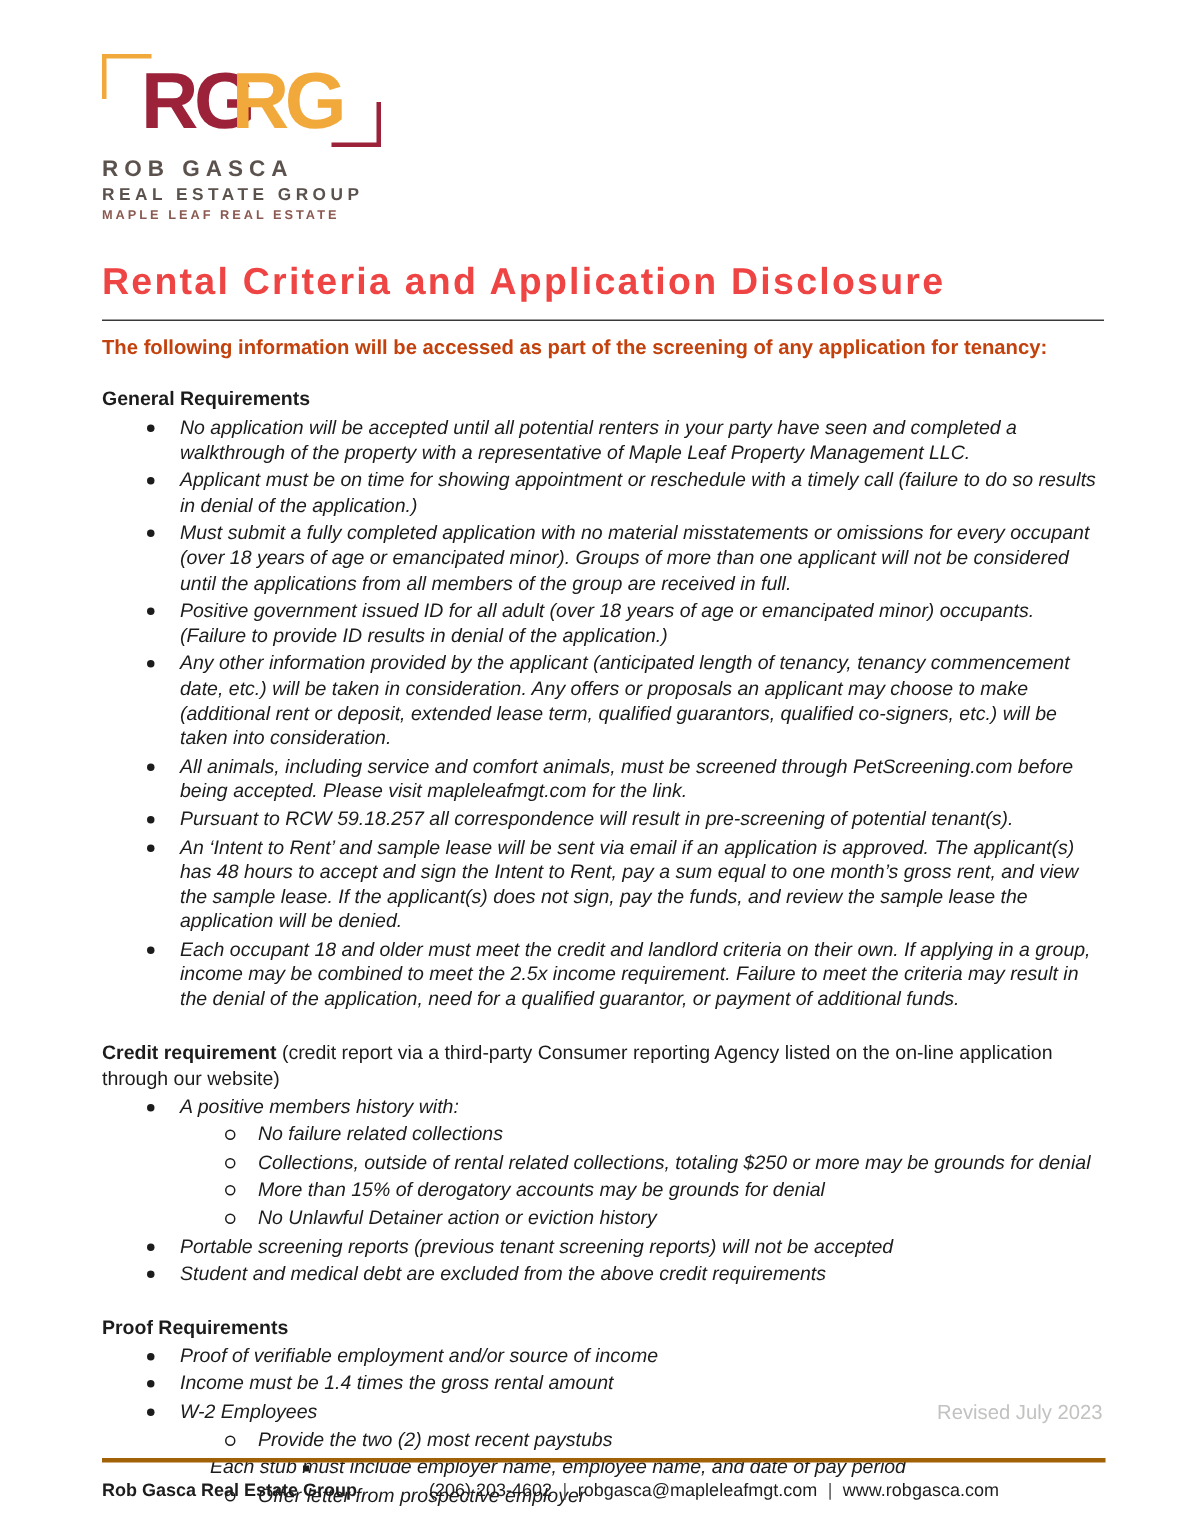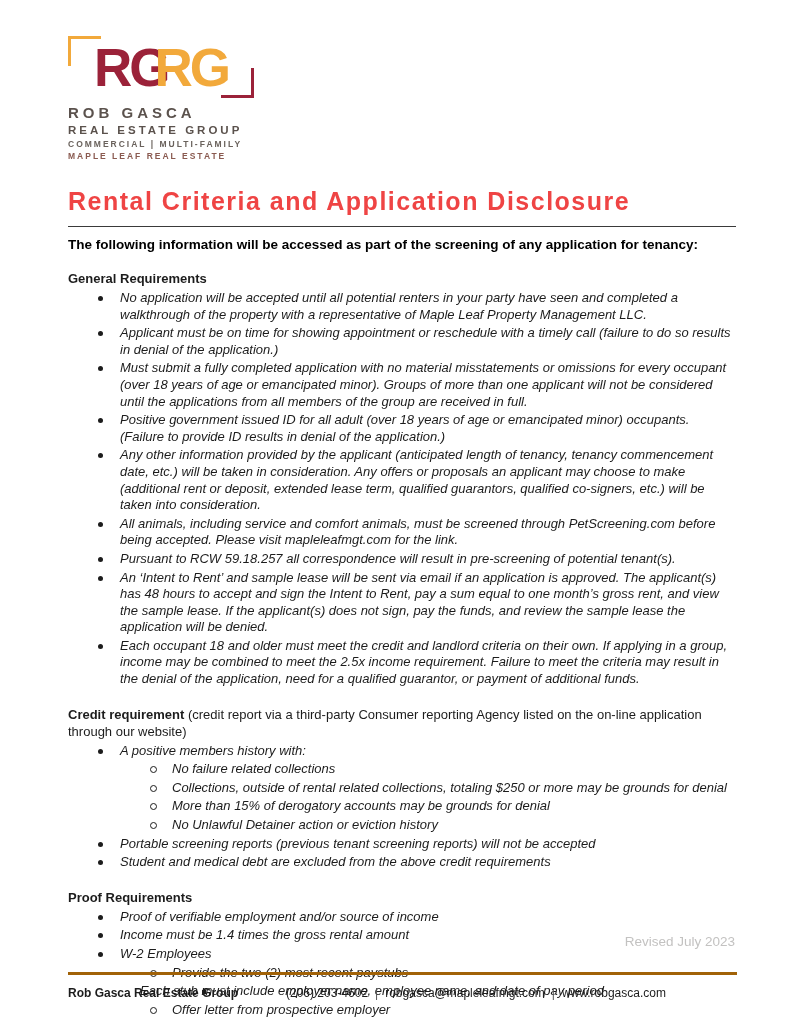--- a/index.html
+++ b/index.html
@@ -15,21 +15,21 @@
   .bracket-tl { position:absolute; left:0; top:0; width:30px; height:27px; border-top:3px solid #F2A93B; border-left:3px solid #F2A93B; }
   .bracket-br { position:absolute; right:0; bottom:0; width:30px; height:27px; border-bottom:3px solid #9B2239; border-right:3px solid #9B2239; }
   .logo-name  { margin-top:6px; font-size:15px; font-weight:bold; letter-spacing:4px; color:#5b524d; }
   .logo-group { margin-top:3px; font-size:11.5px; font-weight:bold; letter-spacing:3px; color:#5b524d; }
   .logo-tag1  { margin-top:3px; font-size:8.5px; font-weight:bold; letter-spacing:2px; color:#6a625c; }
   .logo-tag2  { margin-top:2px; font-size:8.5px; font-weight:bold; letter-spacing:2px; color:#8a5a50; }
 
   
   .title { margin:26px 0 0 0; font-size:25px; font-weight:bold; letter-spacing:1.5px; color:#ef4444; white-space:nowrap; }
   .title-rule { border:none; border-top:1.5px solid #3a3a3a; margin:10px 0 0 0; }
-  .intro { margin:10px 0 0 0; font-size:13.5px; font-weight:bold; color:#000000; }
+  .intro { margin:10px 0 0 0; font-size:13.5px; font-weight:bold; color:#c2410c; }
 
   
   .sec-head { margin:18px 0 3px 0; font-size:13px; line-height:17px; }
   .sec-head .b { font-weight:bold; }
   .li { position:relative; margin:2px 0; font-size:13px; line-height:16.6px;font-style:italic; }
   .l1 { padding-left:52px; }
   .l1::before { content:""; position:absolute; left:30px; top:6px; width:5px; height:5px; border-radius:50%; background:#1c1c1c; }
   .l2 { padding-left:104px; }
   .l2::before { content:""; position:absolute; left:82px; top:5px; width:5px; height:5px; border-radius:50%; border:1px solid #1c1c1c; background:transparent; }
   .l3 { padding-left:72px; }
@@ -48,21 +48,20 @@
 <div class="page">
 
   <header class="logo">
     <div class="logo-mark">
       <span class="bracket-tl"></span>
       <span class="rg rg-maroon">RG</span><span class="rg rg-gold">RG</span>
       <span class="bracket-br"></span>
     </div>
     <div class="logo-name">ROB GASCA</div>
     <div class="logo-group">REAL ESTATE GROUP</div>
-    <div class="logo-tag1">COMMERCIAL | MULTI-FAMILY</div>
     <div class="logo-tag2">MAPLE LEAF REAL ESTATE</div>
   </header>
 
   <h1 class="title">Rental Criteria and Application Disclosure</h1>
   <hr class="title-rule">
   <p class="intro">The following information will be accessed as part of the screening of any application for tenancy:</p>
 
   <section>
     <p class="sec-head"><span class="b">General Requirements</span><span></span></p>
     <div class="li l1"><span>No application will be accepted until all potential renters in your party have seen and completed a walkthrough of the property with a representative of Maple Leaf Property Management LLC.</span></div>

